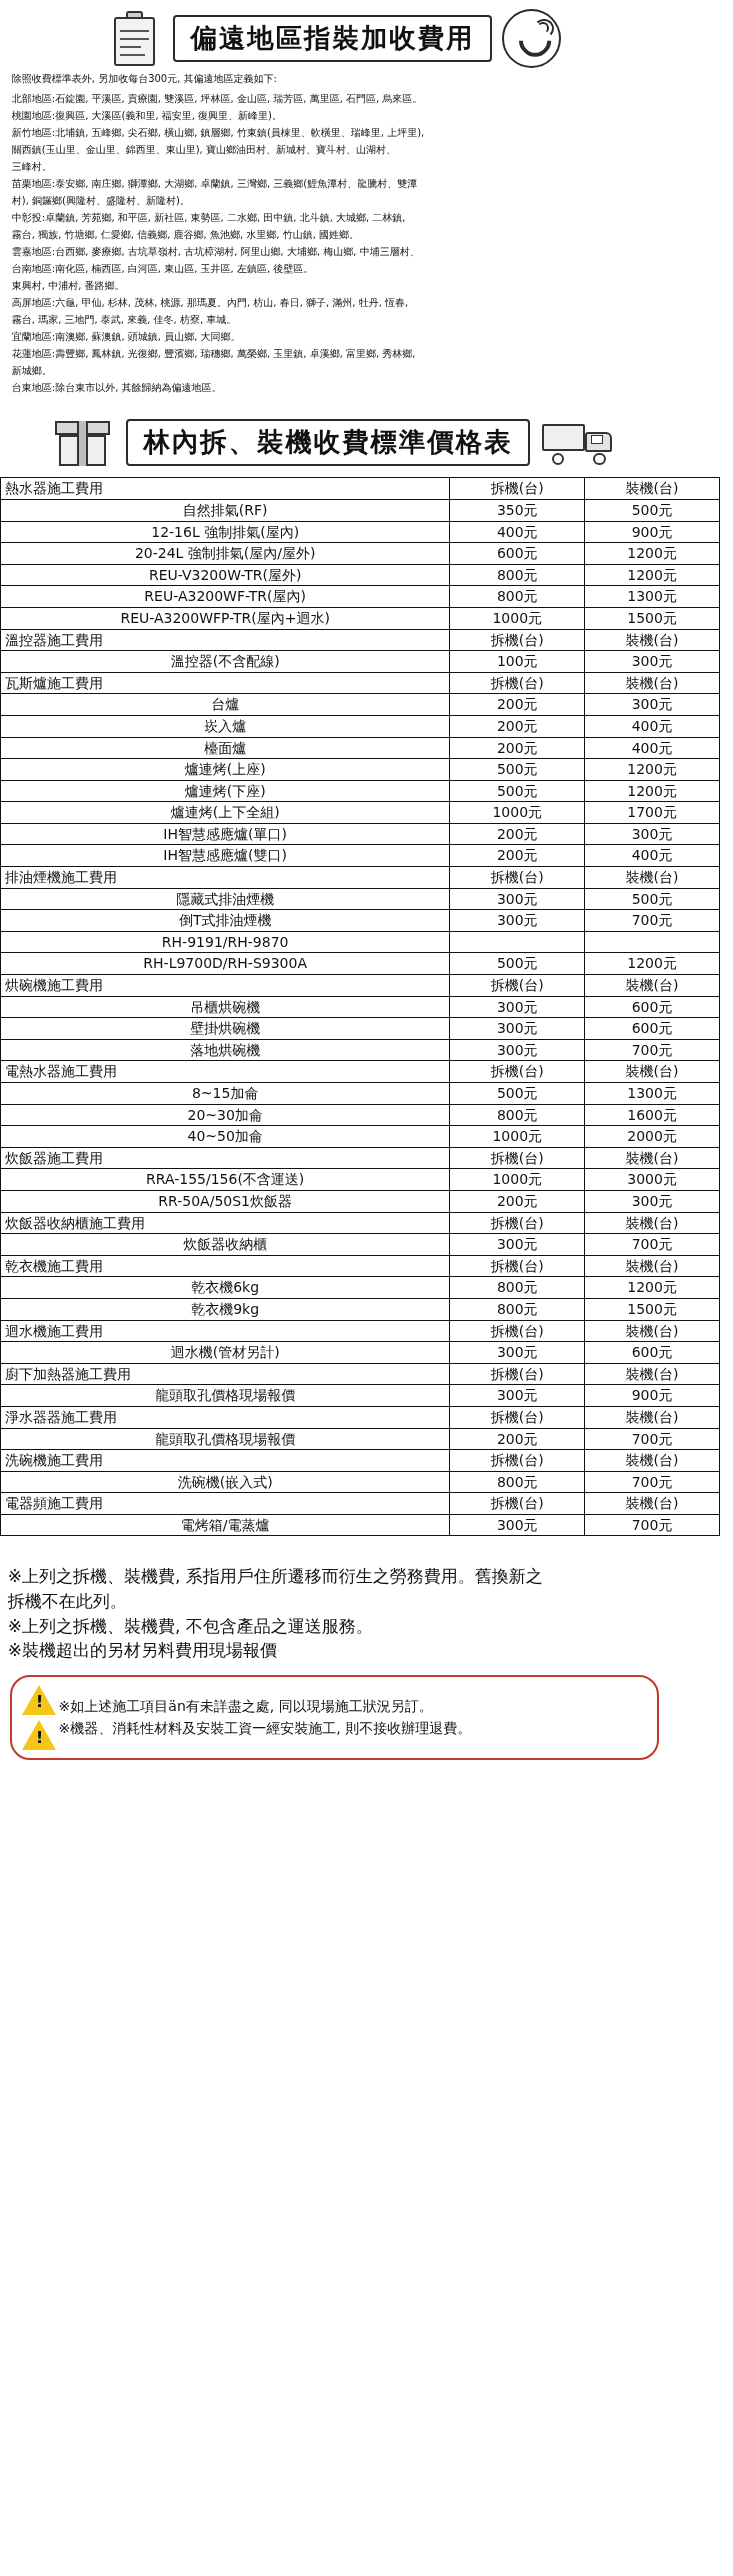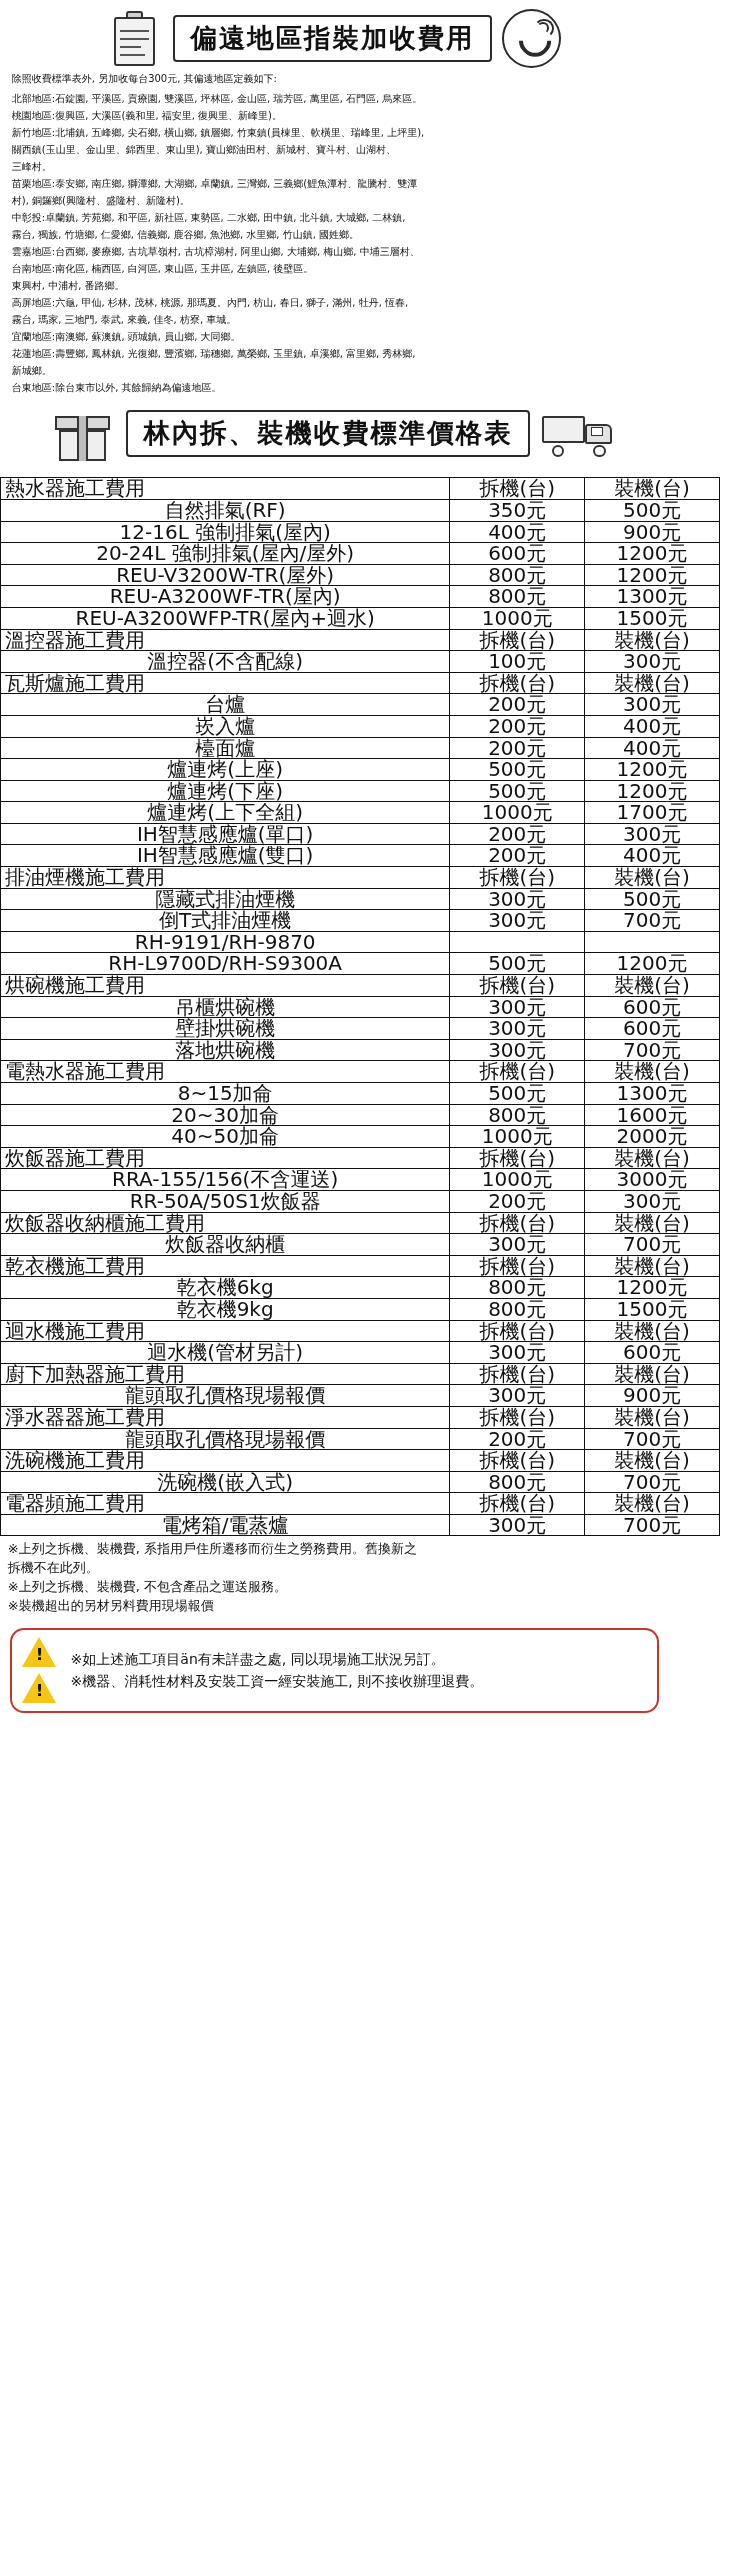--- a/index.html
+++ b/index.html
@@ -72,21 +72,21 @@
   .sec1-body {
     font-size: 10px;
     line-height: 1.5;
     padding: 2px 3.9px 7.8px 5.9px;
   }
   .sec1-body p { margin: 0 0 2px 0; }
   .sec1-body .lead { margin-bottom: 4.9px; }
 
   
   .sec2-head {
-    display: flex; align-items: flex-start; justify-content: center;
+    display: flex; align-items: center; justify-content: center;
     gap: 11.7px; height: 65px; margin-top: 5.9px;
   }
   .box-icon { width: 63px; height: 55px; position: relative; flex: 0 0 auto; }
   .box-icon .lid {
     position: absolute; left: 3.9px; top: 5.9px; width: 55px; height: 13.7px;
     background: #d8d8d8; border: 2px solid #333;
   }
   .box-icon .body-b {
     position: absolute; left: 7.8px; top: 19.6px; width: 47px; height: 31px;
     background: #efefef; border: 2px solid #333;
@@ -112,47 +112,48 @@
     position: absolute; bottom: 2px; width: 12.7px; height: 12.7px;
     background: #fff; border: 2.9px solid #333; border-radius: 50%;
   }
   .truck-icon .wheel1 { left: 9.8px; }
   .truck-icon .wheel2 { left: 51px; }
 
   table.price {
     width: 720px;
     margin: 2px auto 0 auto;
     border-collapse: collapse;
-    font-size: 20px;
+    font-size: 14px;
   }
   table.price td {
     border: 1px solid #111;
     padding: 1px 3.9px;
     height: 20.5px;
     line-height: 18.6px;
   }
   table.price td.name { width: 450px; text-align: center; }
   table.price td.c1, table.price td.c2 { width: 135px; text-align: center; }
   table.price tr.sub td { font-weight: normal; }
   table.price tr.sub td.name { text-align: left; }
 
   
   .notes {
-    font-size: 13px;
+    font-size: 17px;
     line-height: 1.45;
     padding: 3.9px 7.8px 5.9px 7.8px;
+    margin-top: 24px;
   }
   .notes p { margin: 0; }
 
   .warn-box {
     margin: 5.9px 9.8px 7.8px 9.8px;
     border: 2px solid #c0392b;
-    border-radius: 14px;
+    border-radius: 20px;
     padding: 7.8px 9.8px;
-    display: flex; align-items: center; gap: 15px;
+    display: flex; align-items: center; gap: 3px;
     background: #fff;
   }
   .warn-icons { display: flex; flex-direction: column; gap: 5.9px; flex: 0 0 auto; }
   .tri {
     width: 0; height: 0;
     border-left: 17.6px solid transparent;
     border-right: 17.6px solid transparent;
     border-bottom: 30px solid #f5c518;
     position: relative;
   }

